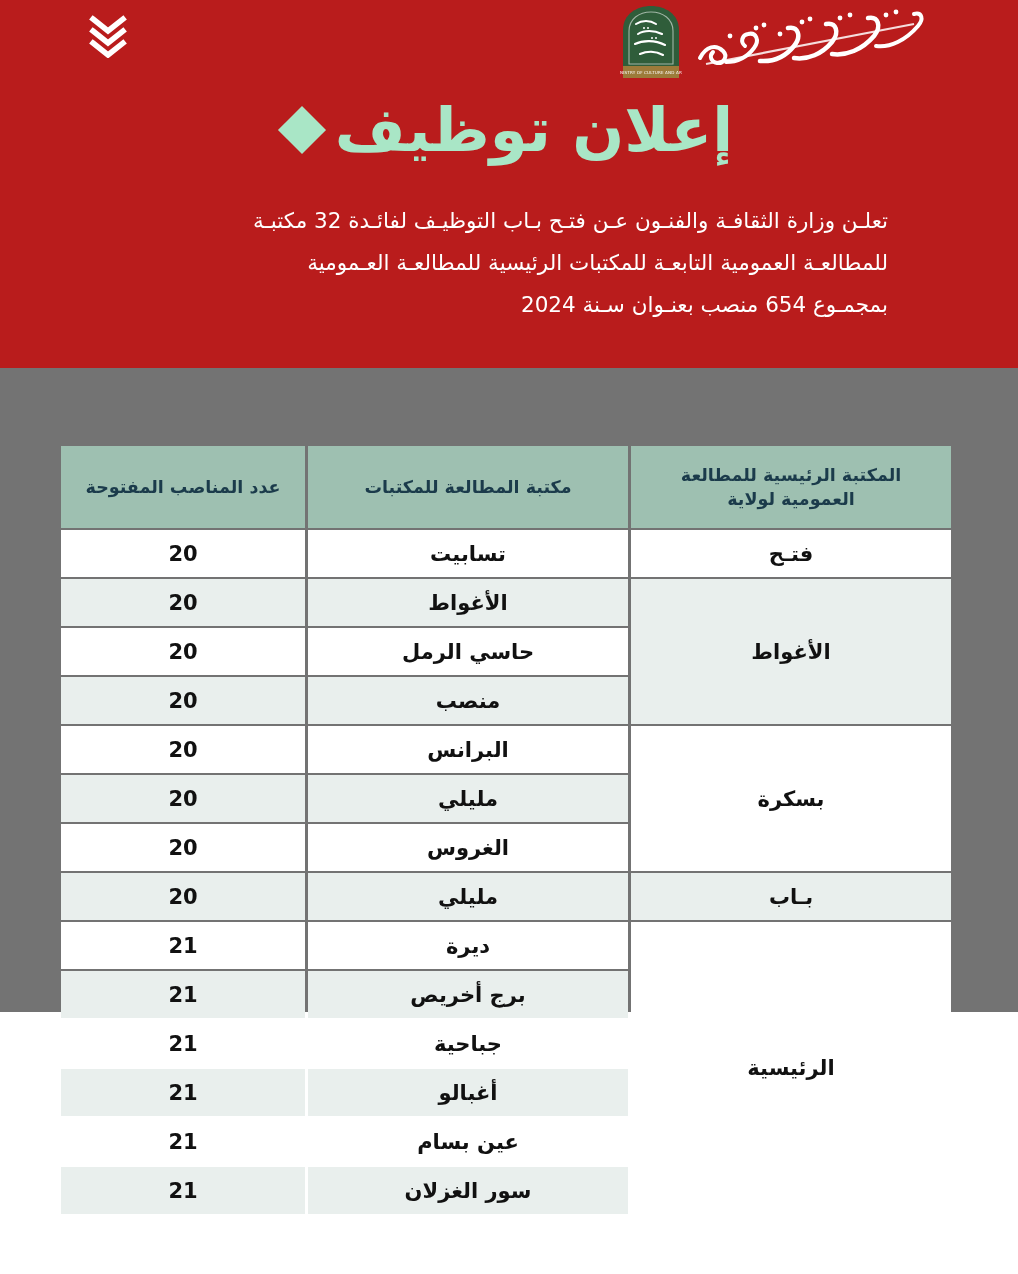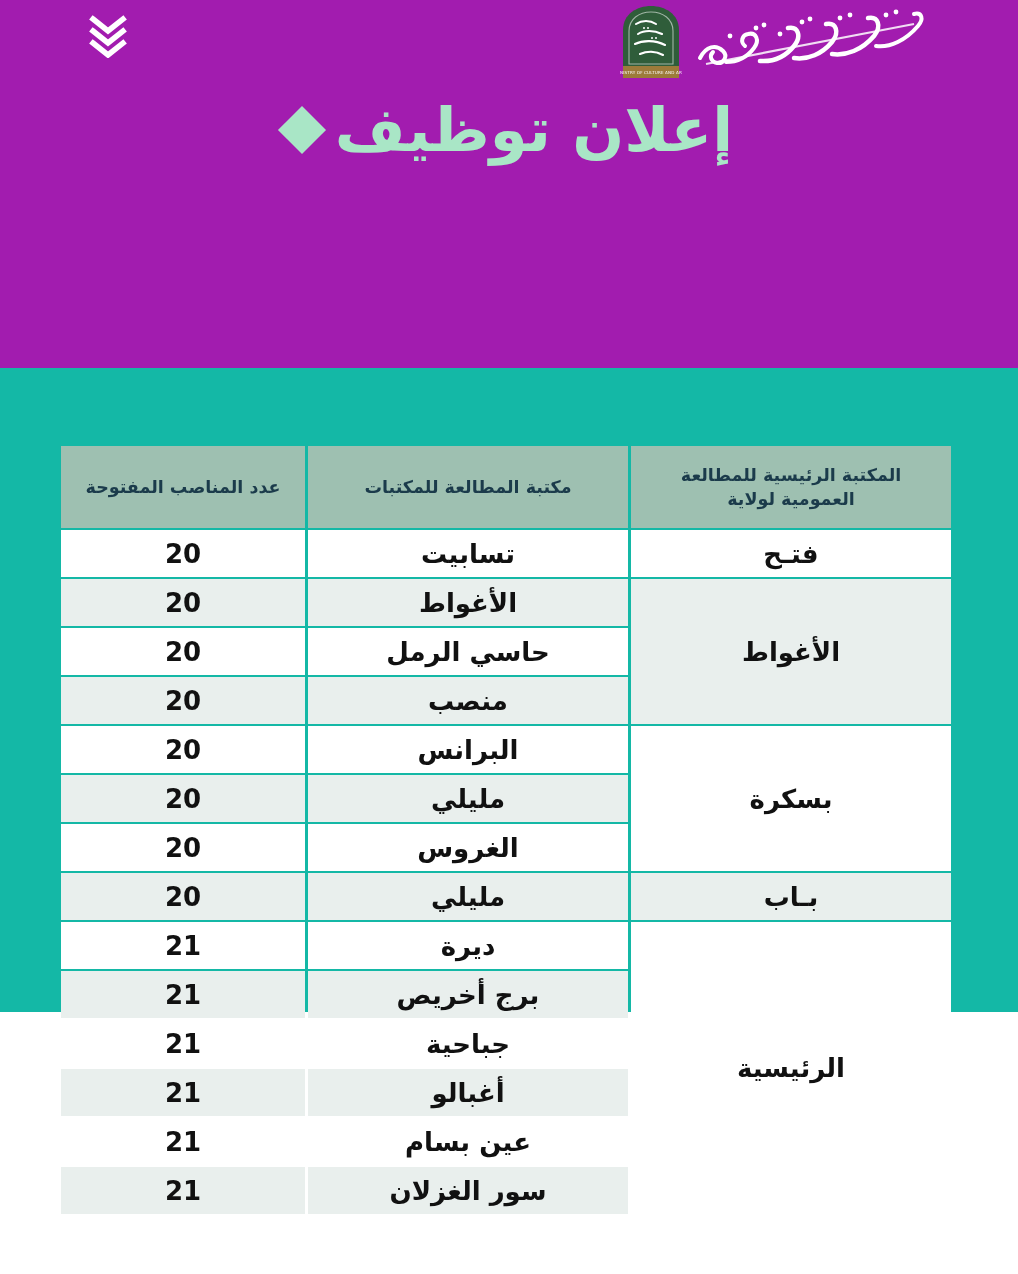--- a/index.html
+++ b/index.html
@@ -11,21 +11,21 @@
     background:#ffffff;
     font-family:"DejaVu Sans","Liberation Sans",sans-serif;
     overflow:hidden;
   }
 
   
   #hero {
     position:relative;
     width:1018px;
     height:368px;
-    background:#a21caf;
+    background:#b91c1c;
     overflow:hidden;
   }
 
   
   #chevrons {
     position:absolute;
     left:85px;
     top:12px;
     width:46px;
     height:46px;
@@ -97,21 +97,21 @@
   #hero-body .ln { display:block; white-space:nowrap; }
   #hero-body .ln.last { text-align:right; }
 
   
   #table-wrap {
     position:absolute;
     top:368px;
     left:0;
     width:1018px;
     height:644px;
-    background:#14b8a6;
+    background:#737373;
   }
   table#jobs {
     position:absolute;
     top:76px;
     right:64px;
     width:890px;
     border-collapse:separate;
     border-spacing:3px 2px;
     direction:rtl;
     table-layout:fixed;
@@ -124,21 +124,21 @@
     background:#9ec0b1;
     color:#1b3b4b;
     font-size:17.5px;
     font-weight:bold;
     line-height:1.38;
     padding:17px 10px;
     text-align:center;
     vertical-align:middle;
   }
   table#jobs td {
-    font-size:26px;
+    font-size:21px;
     font-weight:bold;
     color:#111111;
     text-align:center;
     vertical-align:middle;
     height:47px;
     padding:4px 8px;
     background:#ffffff;
   }
   table#jobs tr.alt td { background:#e9efed; }
   table#jobs td.prov { background:#ffffff; }
@@ -207,20 +207,25 @@
       <rect x="3" y="62" width="56" height="12" fill="#9c7b3a"></rect>
       <text x="31" y="70.3" fill="#ffffff" font-size="4.1" font-family="DejaVu Sans, sans-serif" text-anchor="middle" letter-spacing="0.15">MINISTRY OF CULTURE AND ARTS</text>
     </svg>
   </div>
 
   <div id="headline-row">
     <span id="headline-text">إعلان توظيف</span>
     <span id="headline-diamond"></span>
   </div>
 
+  <div id="hero-body">
+    <span class="ln">تعلـن وزارة الثقافـة والفنـون عـن فتـح بـاب التوظيـف لفائـدة 32  مكتبـة</span>
+    <span class="ln">للمطالعـة العمومية التابعـة للمكتبات الرئيسية للمطالعـة العـمومية</span>
+    <span class="ln last">بمجمـوع 654 منصب  بعنـوان سـنة 2024</span>
+  </div>
 </div>
 
 <div id="table-wrap">
   <table id="jobs">
     <colgroup>
       <col class="c-prov">
         <col class="c-lib">
         <col class="c-num">
     </colgroup>
     <thead>

